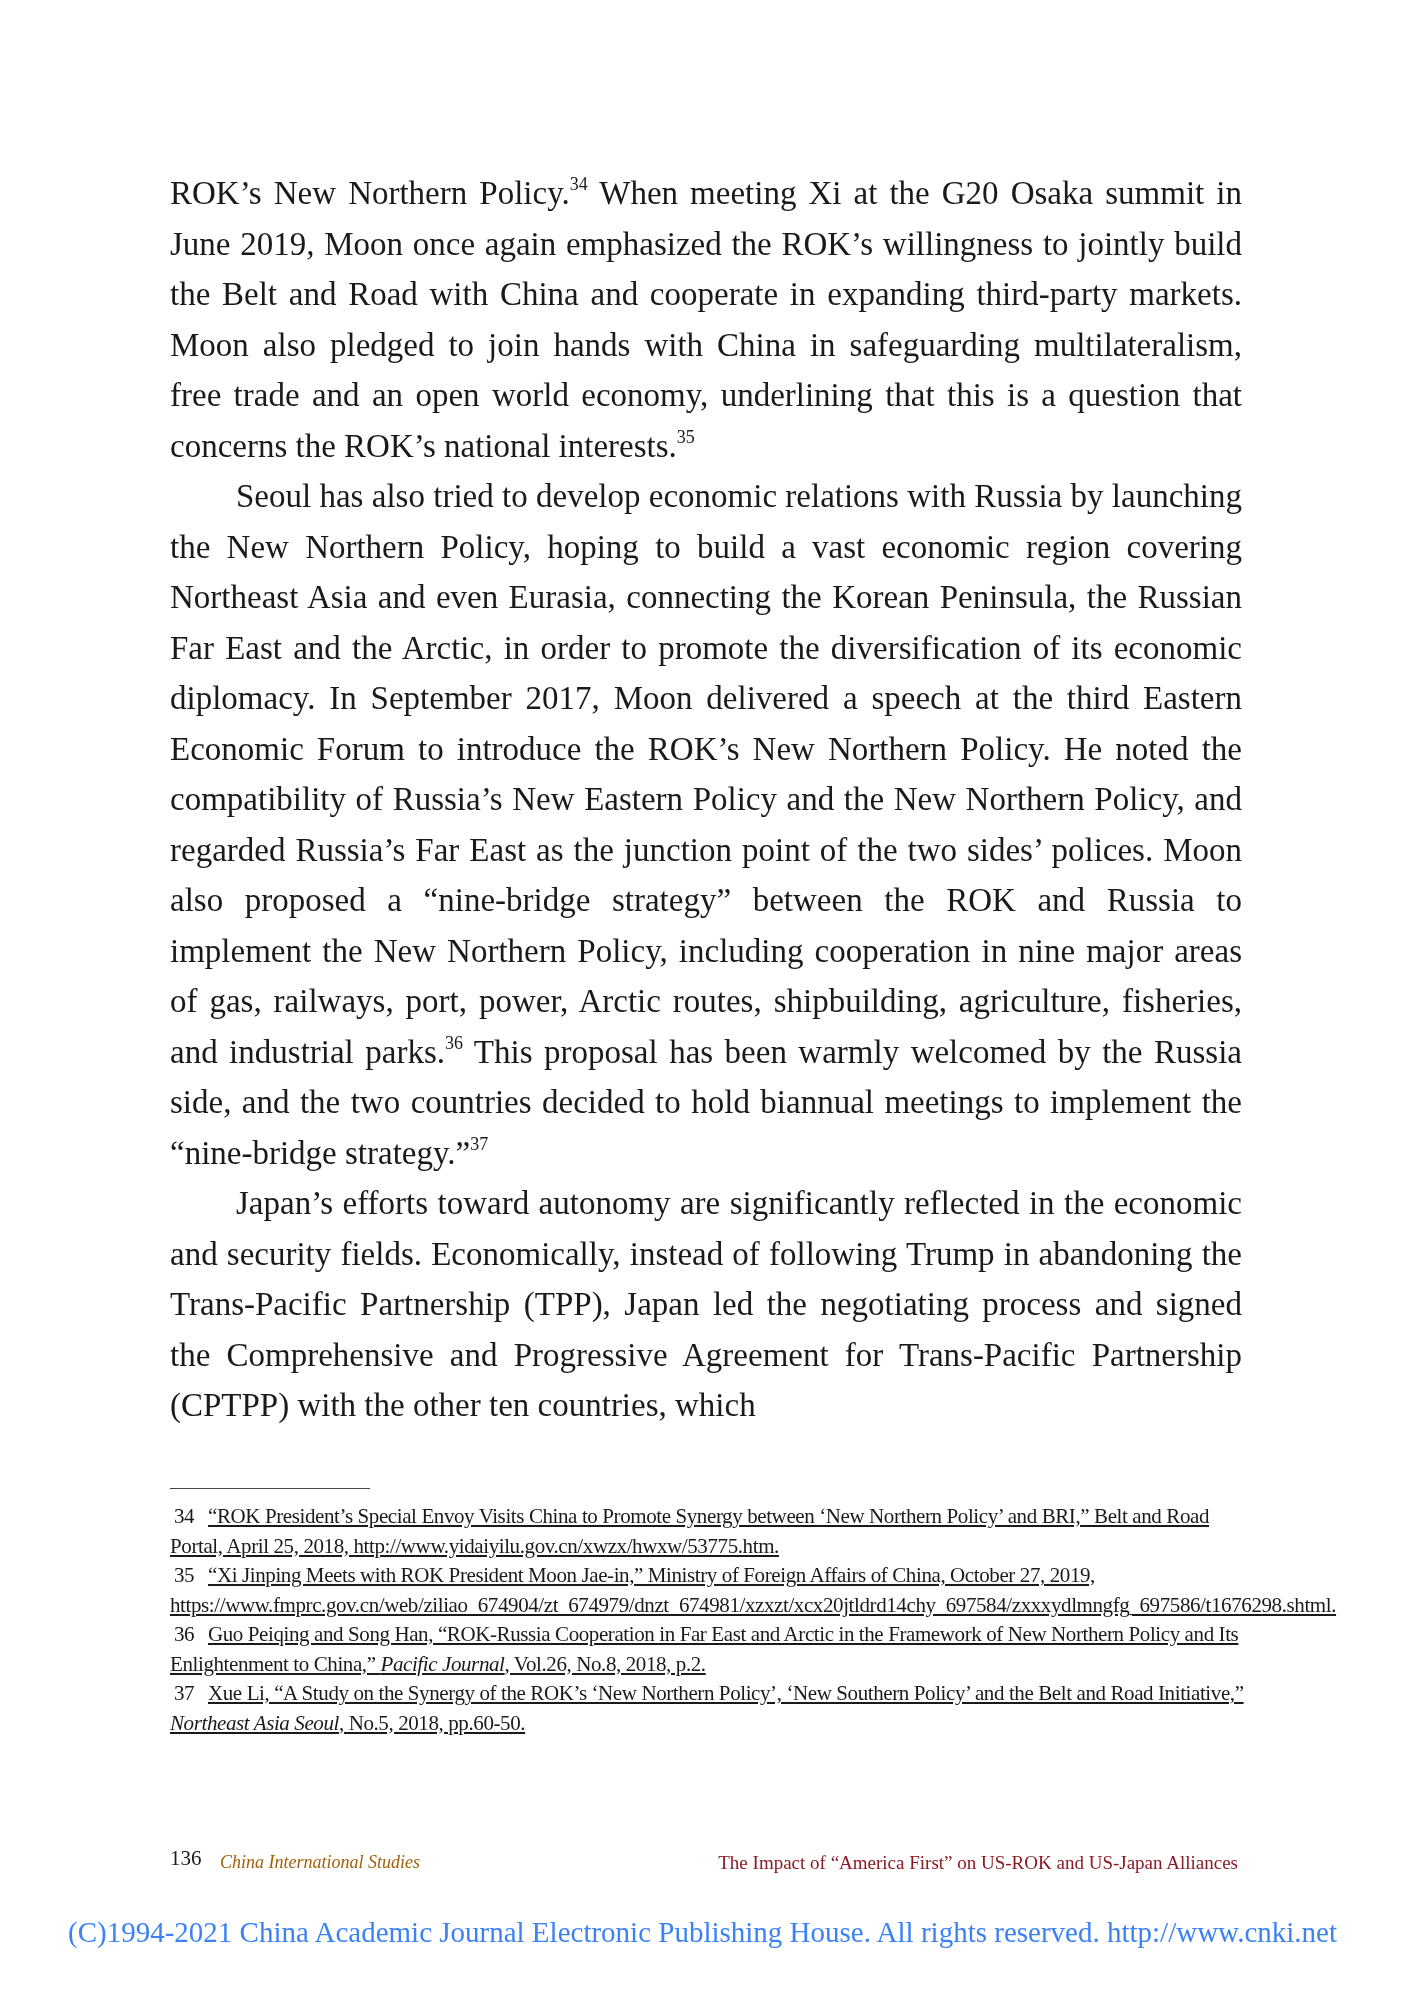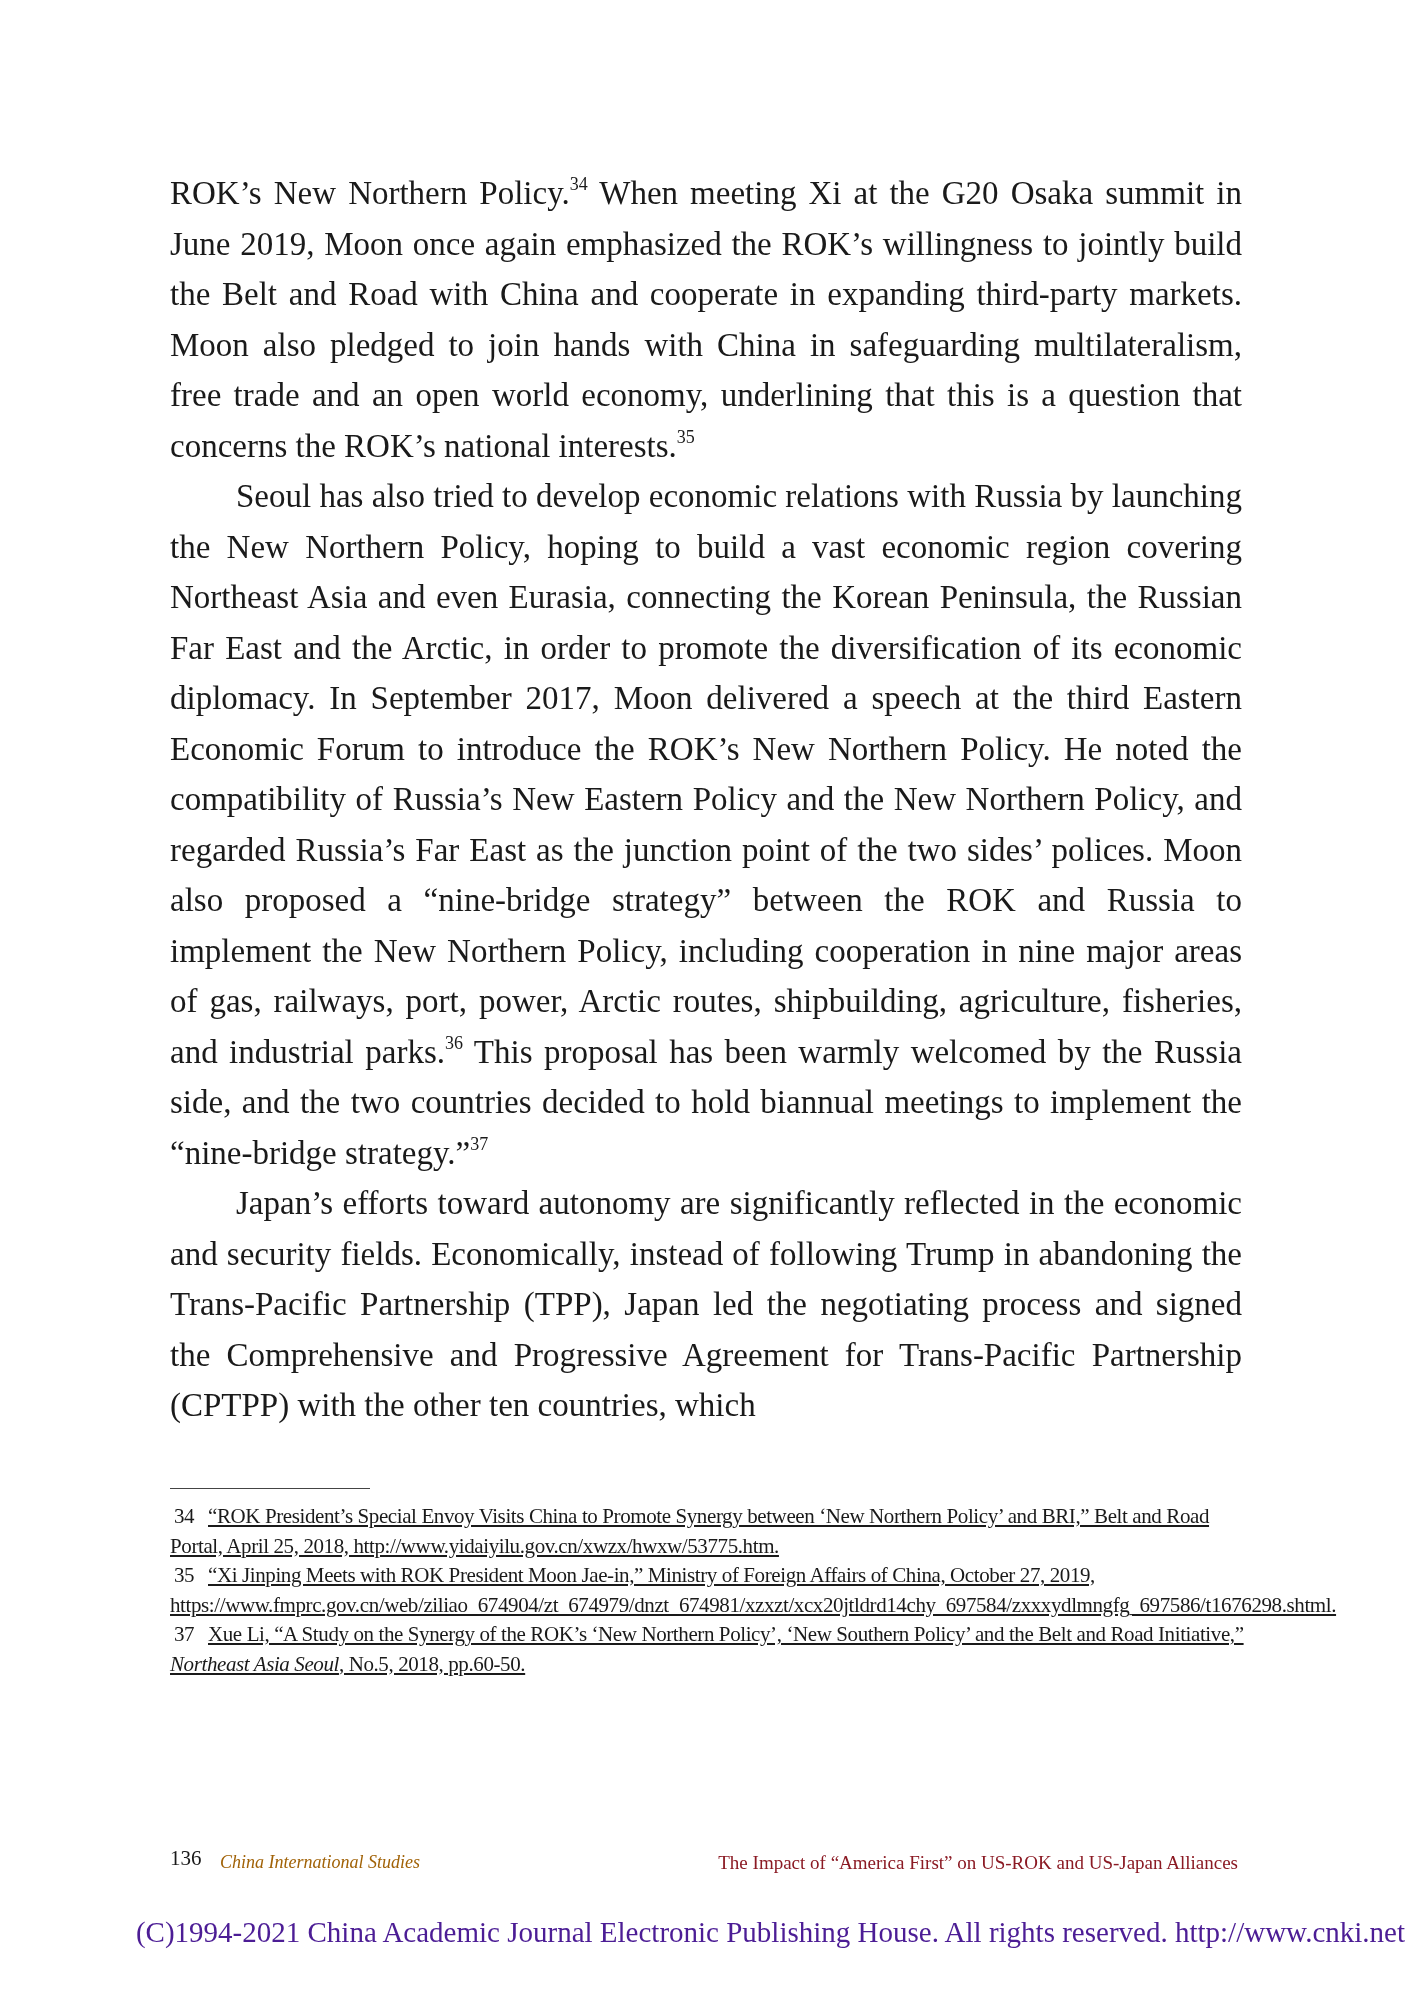--- a/index.html
+++ b/index.html
@@ -28,40 +28,41 @@
   .footnotes .fn-num { display: inline-block; width: 34px; padding-left: 4px; }
   .footnotes i { font-style: italic; }
   .footer {
     position: absolute; left: 170px; top: 1846px; width: 1072px; height: 30px;
     font-family: "Liberation Serif", "DejaVu Serif", serif;
   }
   .page-num { position: absolute; left: 0; top: 0; font-size: 21px; color: #1a1a1a; }
   .journal-name { position: absolute; left: 50px; top: 6px; font-size: 18px; font-style: italic; color: #a16207; }
   .running-title { position: absolute; right: 4px; top: 6px; font-size: 19px; color: #8b1a24; margin-left: 40px; }
   .copyright {
-    position: absolute; left: 0; top: 1916px; width: 1405px; text-align: right;
+    position: absolute; left: 0; top: 1916px; width: 1405px; text-align: center;
     font-family: "Liberation Serif", "DejaVu Serif", serif;
-    font-size: 29px; color: #4c1d95; white-space: nowrap;
+    font-size: 29px; color: #3b82f6; white-space: nowrap;
   }
 </style>
 </head>
 <body>
 
 <div class="page">
   <div class="body-text" id="body-text">
       <p><span>ROK’s New Northern Policy.</span><sup>34</sup><span> When meeting Xi at the G20 Osaka summit in June 2019, Moon once again emphasized the ROK’s willingness to jointly build the Belt and Road with China and cooperate in expanding third-party markets. Moon also pledged to join hands with China in safeguarding multilateralism, free trade and an open world economy, underlining that this is a question that concerns the ROK’s national interests.</span><sup>35</sup></p>
       <p class="indent"><span>Seoul has also tried to develop economic relations with Russia by launching the New Northern Policy, hoping to build a vast economic region covering Northeast Asia and even Eurasia, connecting the Korean Peninsula, the Russian Far East and the Arctic, in order to promote the diversification of its economic diplomacy. In September 2017, Moon delivered a speech at the third Eastern Economic Forum to introduce the ROK’s New Northern Policy. He noted the compatibility of Russia’s New Eastern Policy and the New Northern Policy, and regarded Russia’s Far East as the junction point of the two sides’ polices. Moon also proposed a “nine-bridge strategy” between the ROK and Russia to implement the New Northern Policy, including cooperation in nine major areas of gas, railways, port, power, Arctic routes, shipbuilding, agriculture, fisheries, and industrial parks.</span><sup>36</sup><span> This proposal has been warmly welcomed by the Russia side, and the two countries decided to hold biannual meetings to implement the “nine-bridge strategy.”</span><sup>37</sup></p>
       <p class="indent"><span>Japan’s efforts toward autonomy are significantly reflected in the economic and security fields. Economically, instead of following Trump in abandoning the Trans-Pacific Partnership (TPP), Japan led the negotiating process and signed the Comprehensive and Progressive Agreement for Trans-Pacific Partnership (CPTPP) with the other ten countries, which</span></p>
     </div>
 
   <div class="rule"></div>
 
   <div class="footnotes" id="footnotes">
       <p class="fn"><span class="fn-num">34</span><span>“ROK President’s Special Envoy Visits China to Promote Synergy between ‘New Northern Policy’ and BRI,” Belt and Road Portal, April 25, 2018, http://www.yidaiyilu.gov.cn/xwzx/hwxw/53775.htm.</span></p>
       <p class="fn"><span class="fn-num">35</span><span>“Xi Jinping Meets with ROK President Moon Jae-in,” Ministry of Foreign Affairs of China, October 27, 2019, https://www.fmprc.gov.cn/web/ziliao_674904/zt_674979/dnzt_674981/xzxzt/xcx20jtldrd14chy_697584/zxxxydlmngfg_697586/t1676298.shtml.</span></p>
+      <p class="fn"><span class="fn-num">36</span><span>Guo Peiqing and Song Han, “ROK-Russia Cooperation in Far East and Arctic in the Framework of New Northern Policy and Its Enlightenment to China,” </span><i>Pacific Journal</i><span>, Vol.26, No.8, 2018, p.2.</span></p>
       <p class="fn"><span class="fn-num">37</span><span>Xue Li, “A Study on the Synergy of the ROK’s ‘New Northern Policy’, ‘New Southern Policy’ and the Belt and Road Initiative,” </span><i>Northeast Asia Seoul</i><span>, No.5, 2018, pp.60-50.</span></p>
     </div>
 
   <div class="footer">
     <span class="page-num">136</span>
     <span class="journal-name">China International Studies</span>
     <span class="running-title">The Impact of “America First” on US-ROK and US-Japan Alliances</span>
   </div>
 
   <div class="copyright">(C)1994-2021 China Academic Journal Electronic Publishing House. All rights reserved.    http://www.cnki.net</div>

